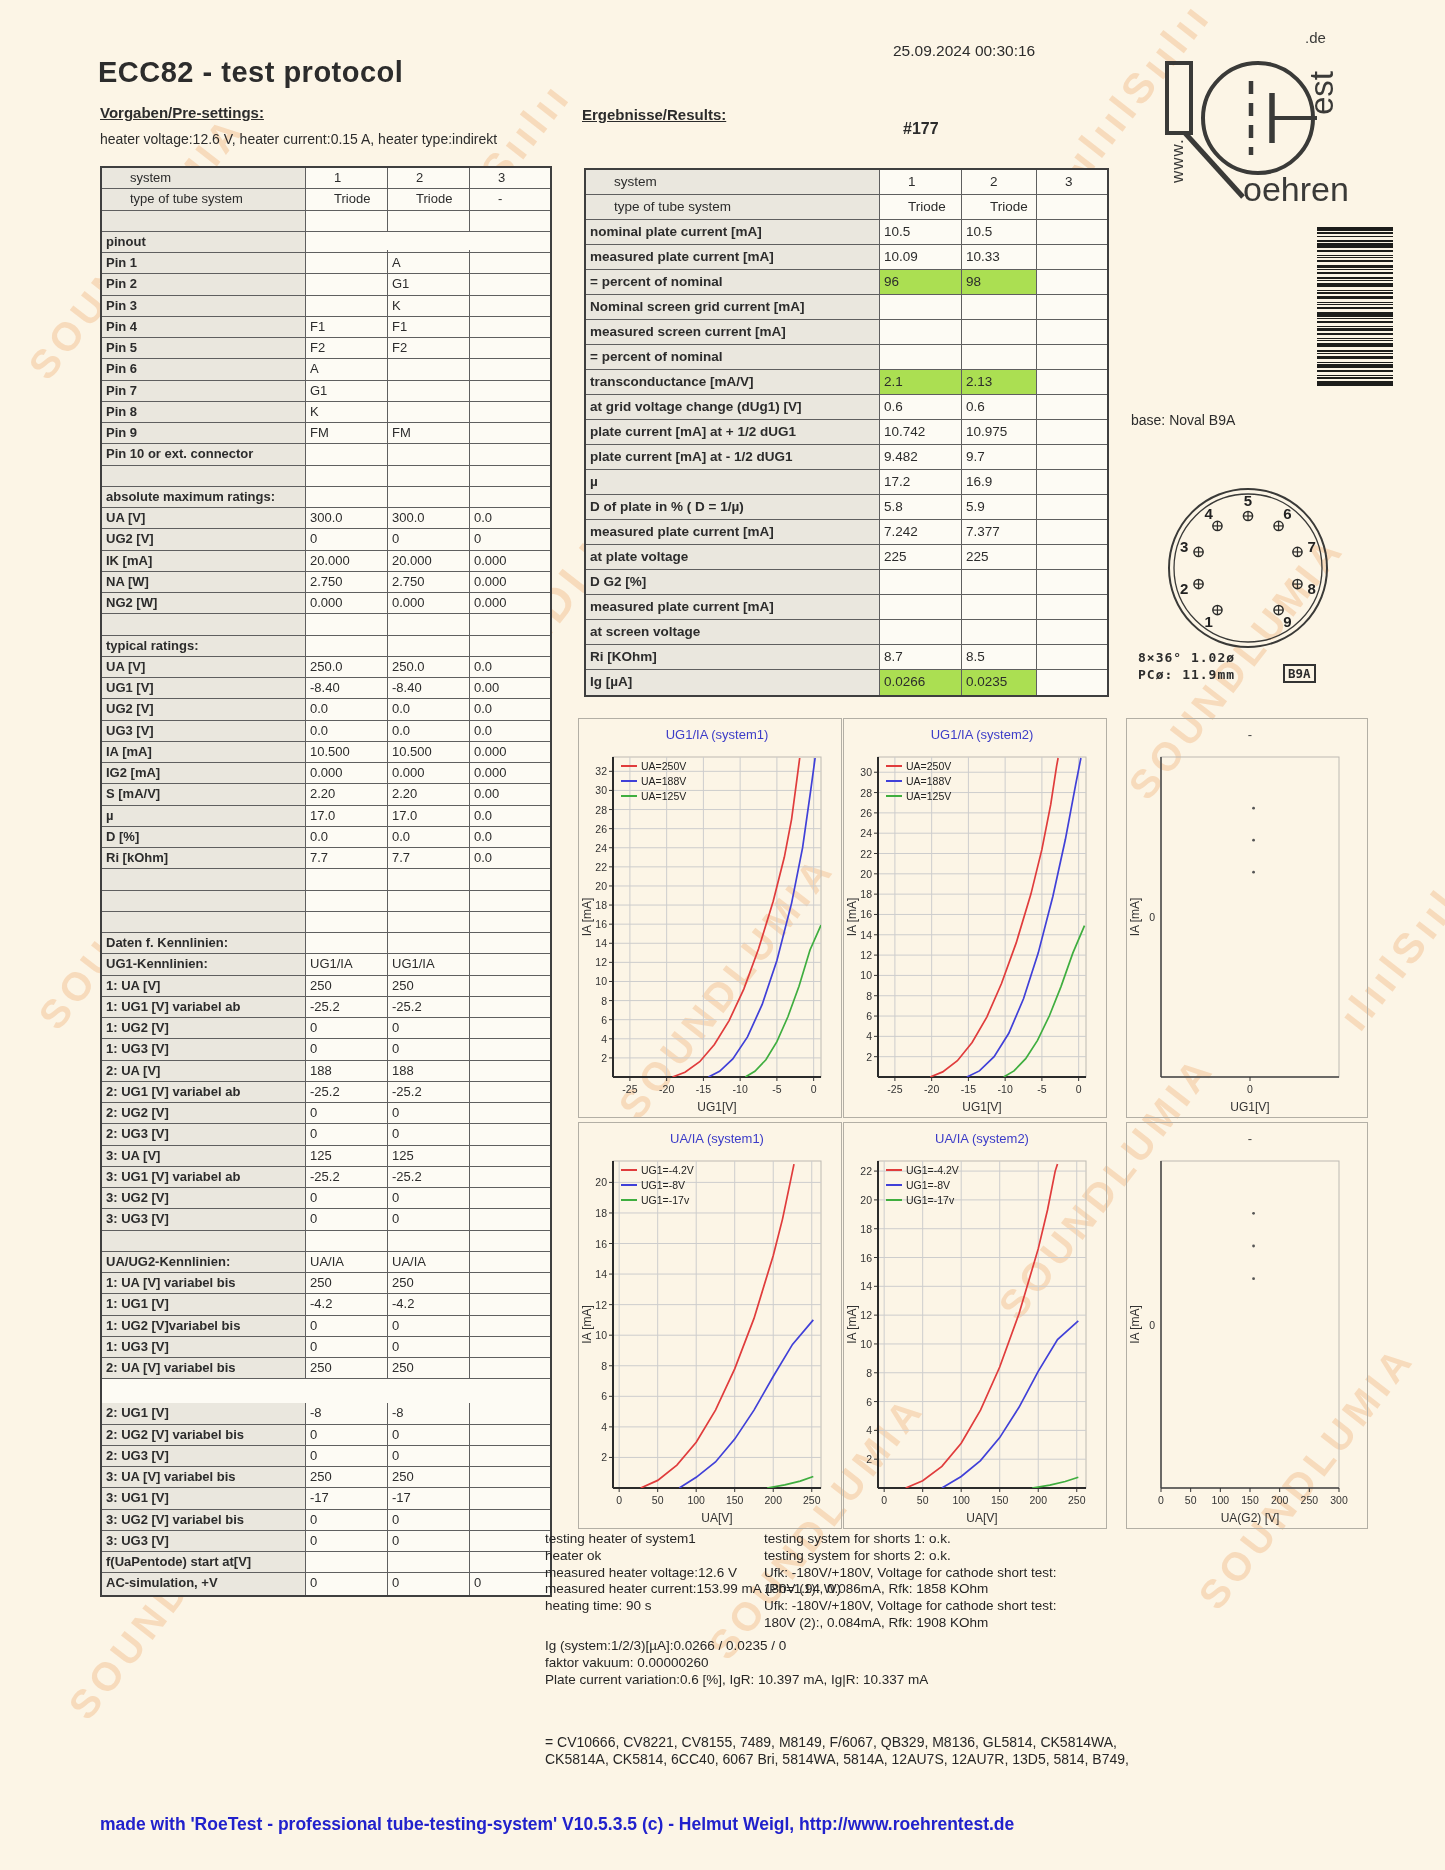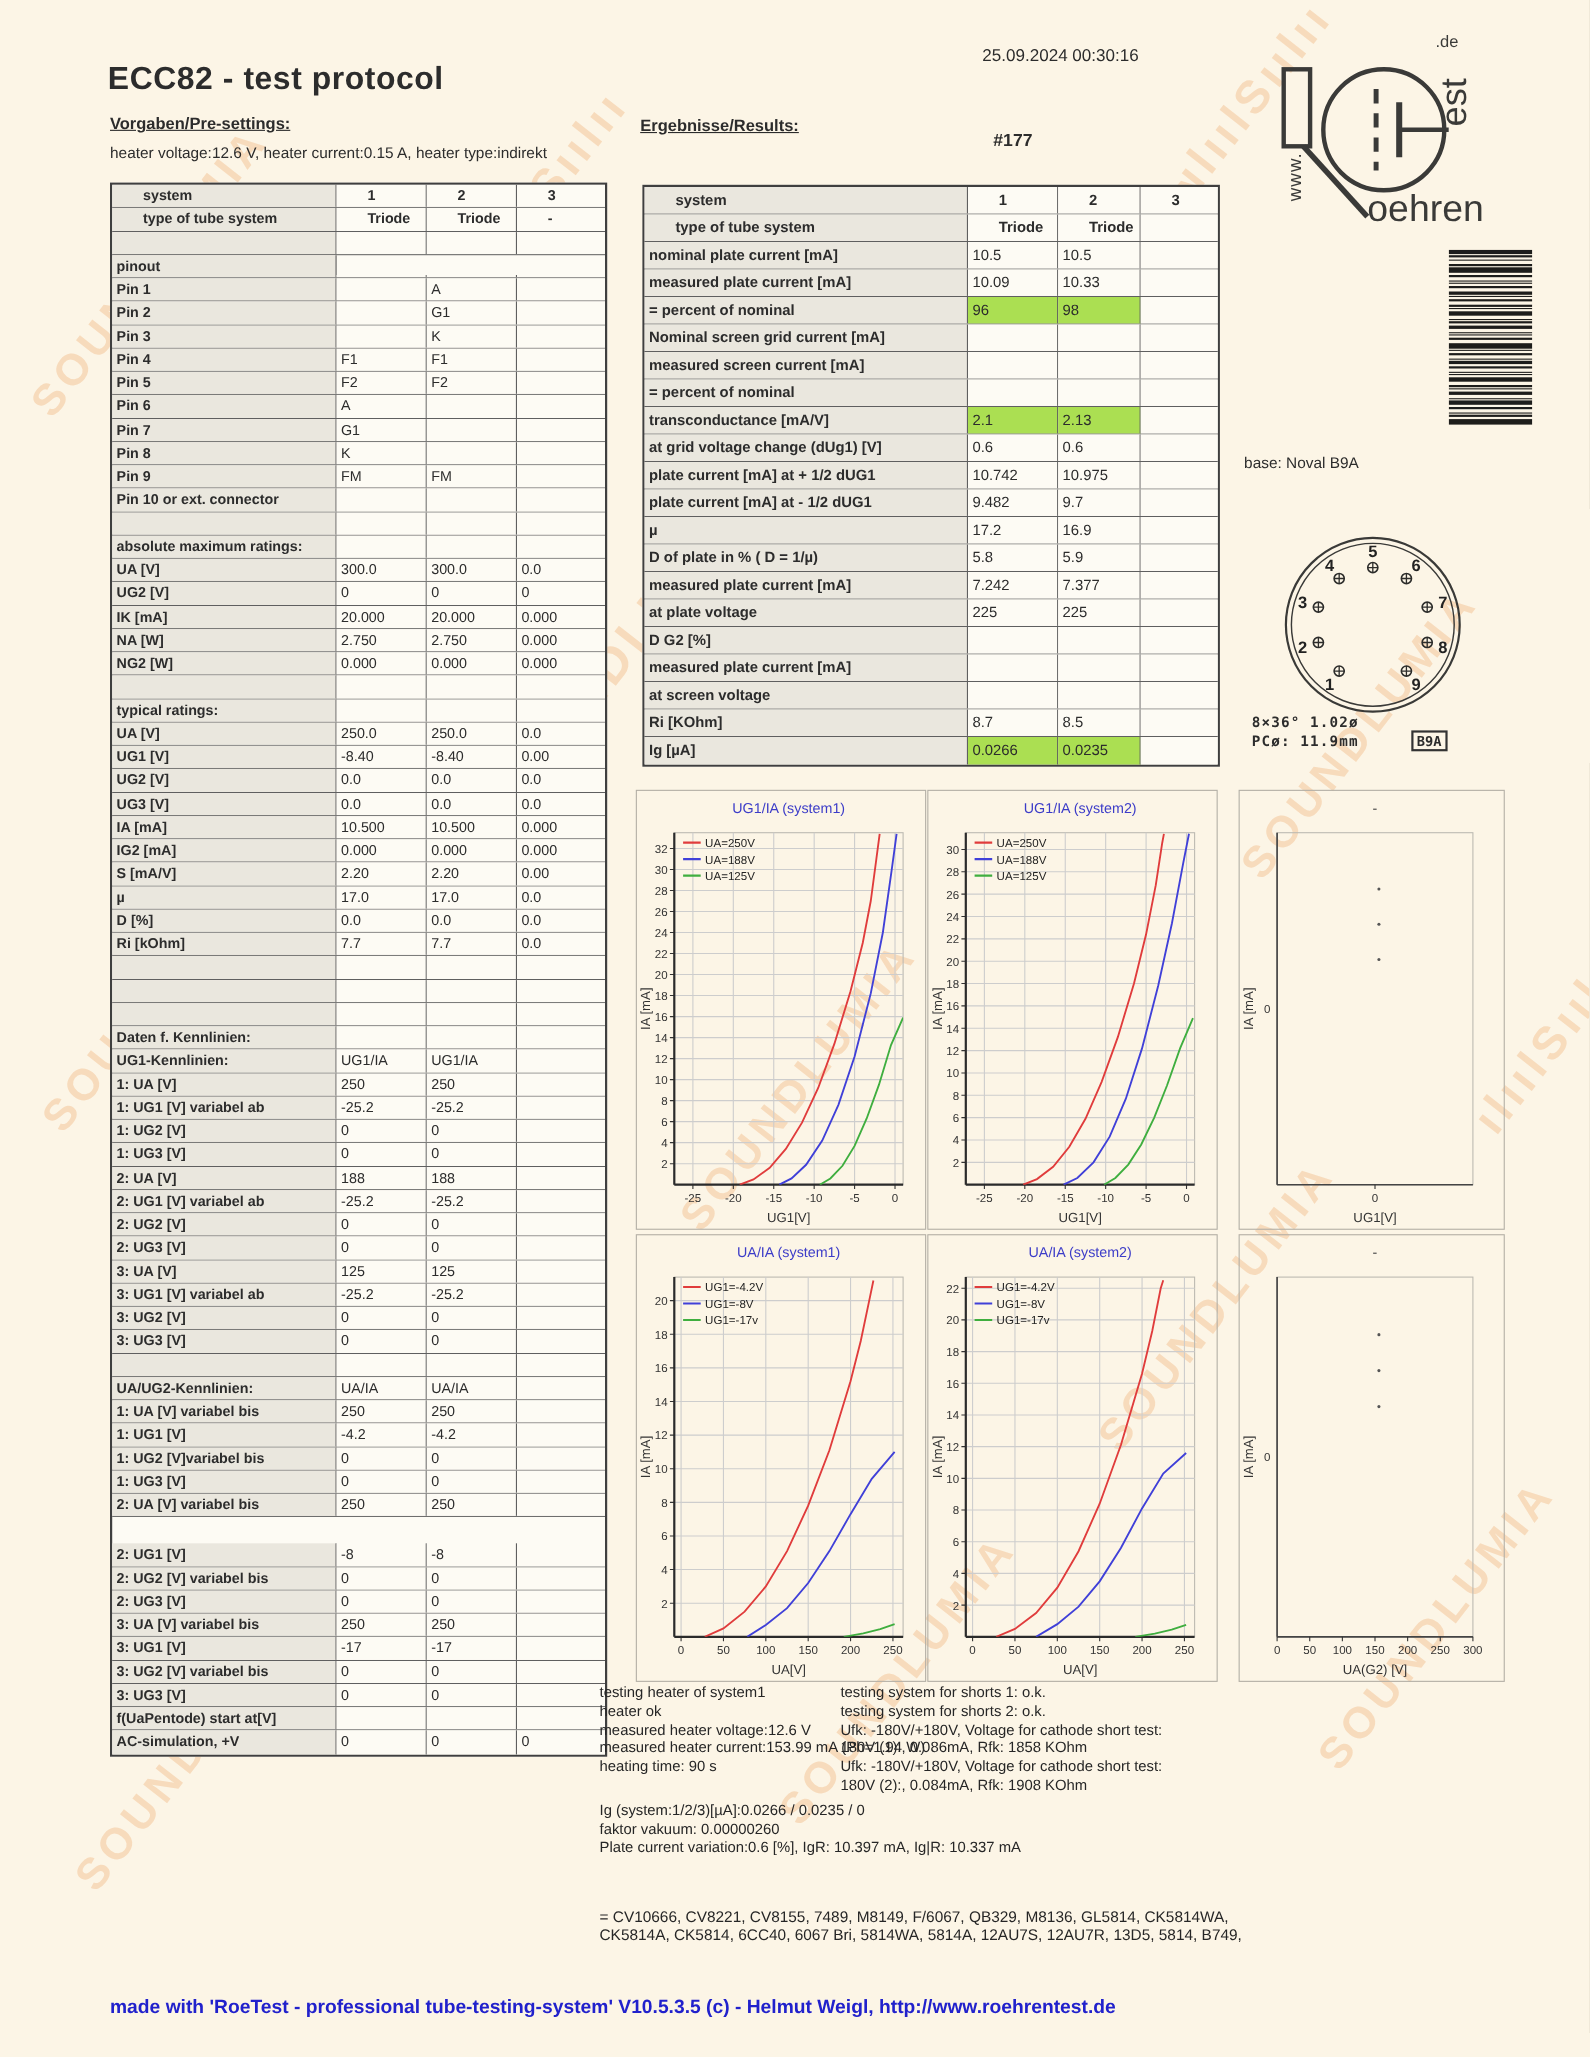--- a/index.html
+++ b/index.html
@@ -17,21 +17,21 @@
   #results-heading{left:582px;top:106px;}
   
   .tbl{position:absolute;border:2px solid #3f3f3f;background:#fdfbf4;}
   .trow{display:flex;box-sizing:border-box;border-bottom:1px solid #5f5f5f;}
   .trow:last-child{border-bottom:none;}
   .tcell{box-sizing:border-box;border-right:1px solid #5f5f5f;padding:1px 4px;
          overflow:hidden;white-space:nowrap;background:#fdfbf4;}
   .tcell:last-child{border-right:none;}
   .tcell.lbl{background:#eae7de;font-weight:bold;}
   .tcell.green{background:#abdf52;}
-  .tcell.b{font-weight:bold;padding-left:28px;}
+  .tcell.b{font-weight:normal;padding-left:28px;}
   #left-table .tcell{font-size:13px;line-height:18px;}
   #right-table .tcell{font-size:13.5px;line-height:21px;}
   
   .chart{position:absolute;border:1px solid #b3afa5;}
   svg text{font-family:"Liberation Sans",sans-serif;}
   svg{display:block;}
   
   .block{position:absolute;font-size:13.5px;line-height:16.8px;color:#262626;white-space:nowrap;}
   #equivalents{white-space:normal;width:845px;line-height:17px;font-size:14px;}
   #footer{left:100px;top:1814px;font-size:17.5px;font-weight:bold;color:#2121cc;white-space:nowrap;}

